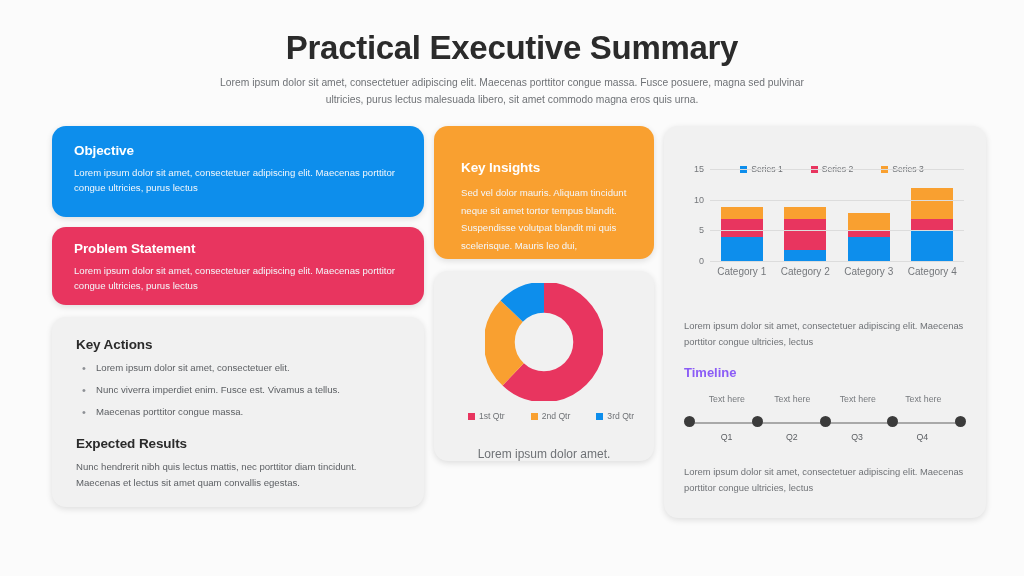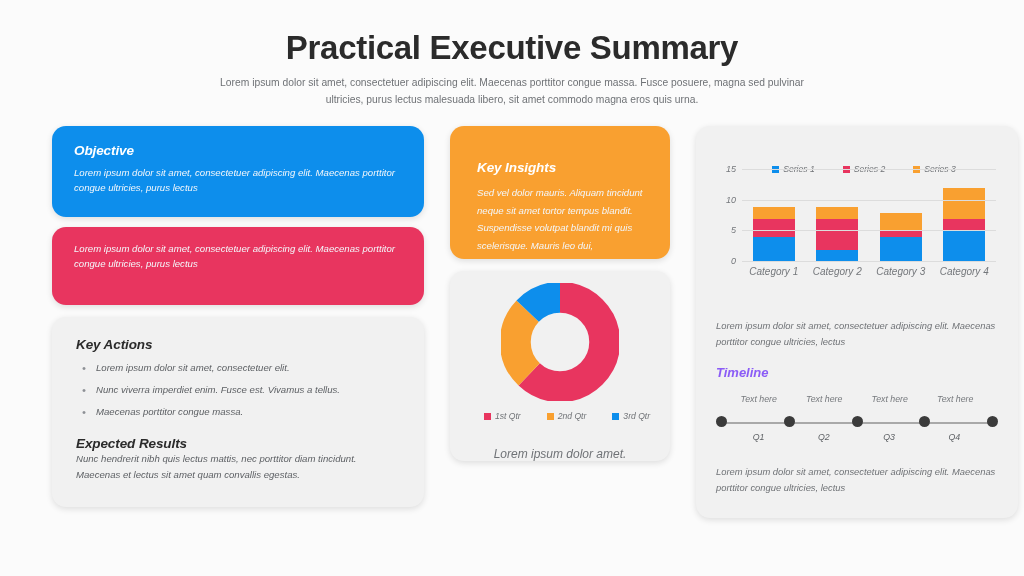--- a/index.html
+++ b/index.html
@@ -17,21 +17,21 @@
     font-size: 33px; font-weight: bold; color: #2b2b2b;
     letter-spacing: -0.3px; line-height: 1.1;
   }
   .subtitle {
     margin: 9px auto 0; width: 600px;
     font-size: 10.3px; color: #6f7276; line-height: 1.65;
   }
 
   
   .body { position: absolute; top: 126px; left: 52px; right: 40px; }
-  .row { display: flex; gap: 26px; font-style: italic; }
+  .row { display: flex; gap: 10px; }
 
   .col-left  { width: 372px; flex: none; }
   .col-mid   { width: 220px; flex: none; }
   .col-right { width: 322px; flex: none; }
 
   
   .card {
     border-radius: 14px;
     box-shadow: 0 2px 6px rgba(0,0,0,0.12);
     position: relative;
@@ -71,21 +71,21 @@
   .bullets { margin: 9px 0 0 4px; list-style: none; }
   .bullets li {
     font-size: 9.6px; color: #5d6064; line-height: 1.55;
     margin-bottom: 7px; padding-left: 16px; position: relative;
   }
   .bullets li::before {
     content: "•"; position: absolute; left: 2px; top: -1px;
     color: #8d9095; font-size: 11px;
   }
   .card-actions .sub-h { margin-top: 16px; }
-  .card-actions .body-p { margin-top: 0; color: #5d6064; line-height: 1.72; }
+  .card-actions .body-p { margin-top: 8px; color: #5d6064; line-height: 1.72; }
 
   
   .card-donut { height: 190px; margin-top: 12px; }
 
   
   .panel { height: 392px; background: #f1f1f1; border-radius: 14px;
            box-shadow: 0 2px 6px rgba(0,0,0,0.12); padding: 16px 16px; }
   .panel-note { font-size: 9.4px; color: #6f7276; line-height: 1.65; padding: 0 4px; }
 
   
@@ -141,20 +141,21 @@
 
         <div class="card card-blue card-objective">
           <div class="pad">
             <h3>Objective</h3>
             <p>Lorem ipsum dolor sit amet, consectetuer adipiscing elit. Maecenas porttitor congue ultricies, purus lectus</p>
           </div>
         </div>
 
         <div class="card card-crimson card-problem">
           <div class="pad">
+            <h3>Problem Statement</h3>
             <p>Lorem ipsum dolor sit amet, consectetuer adipiscing elit. Maecenas porttitor congue ultricies, purus lectus</p>
           </div>
         </div>
 
         <div class="card card-plain card-actions">
           <div class="pad">
             <h3>Key Actions</h3>
             <ul class="bullets">
               <li>Lorem ipsum dolor sit amet, consectetuer elit.</li>
               <li>Nunc viverra imperdiet enim. Fusce est. Vivamus a tellus.</li>

